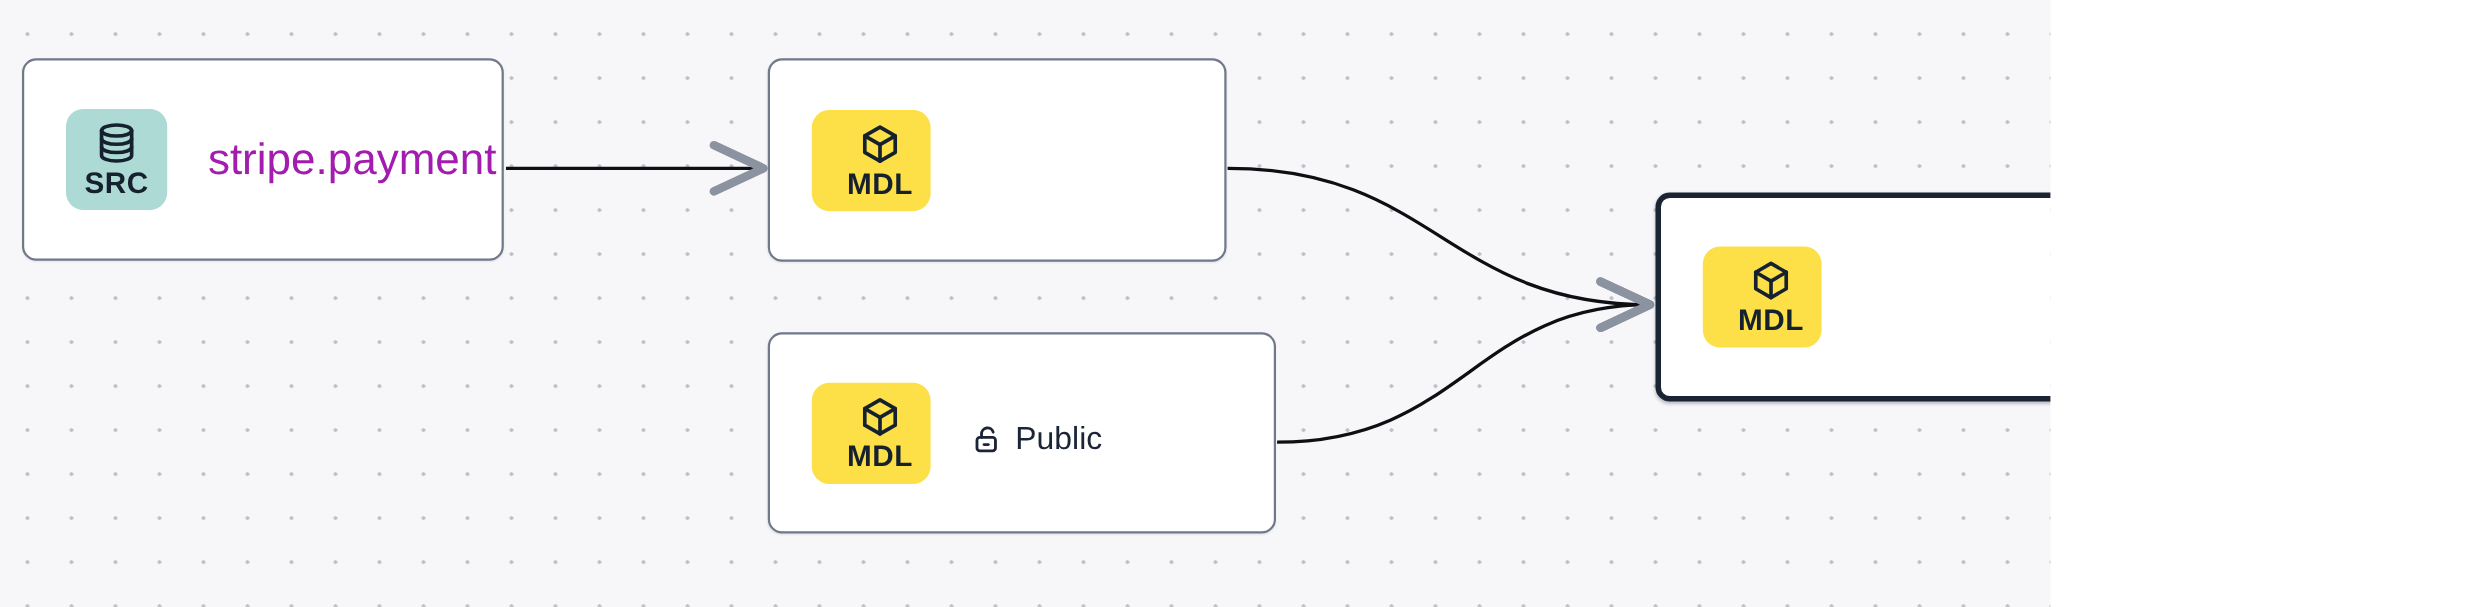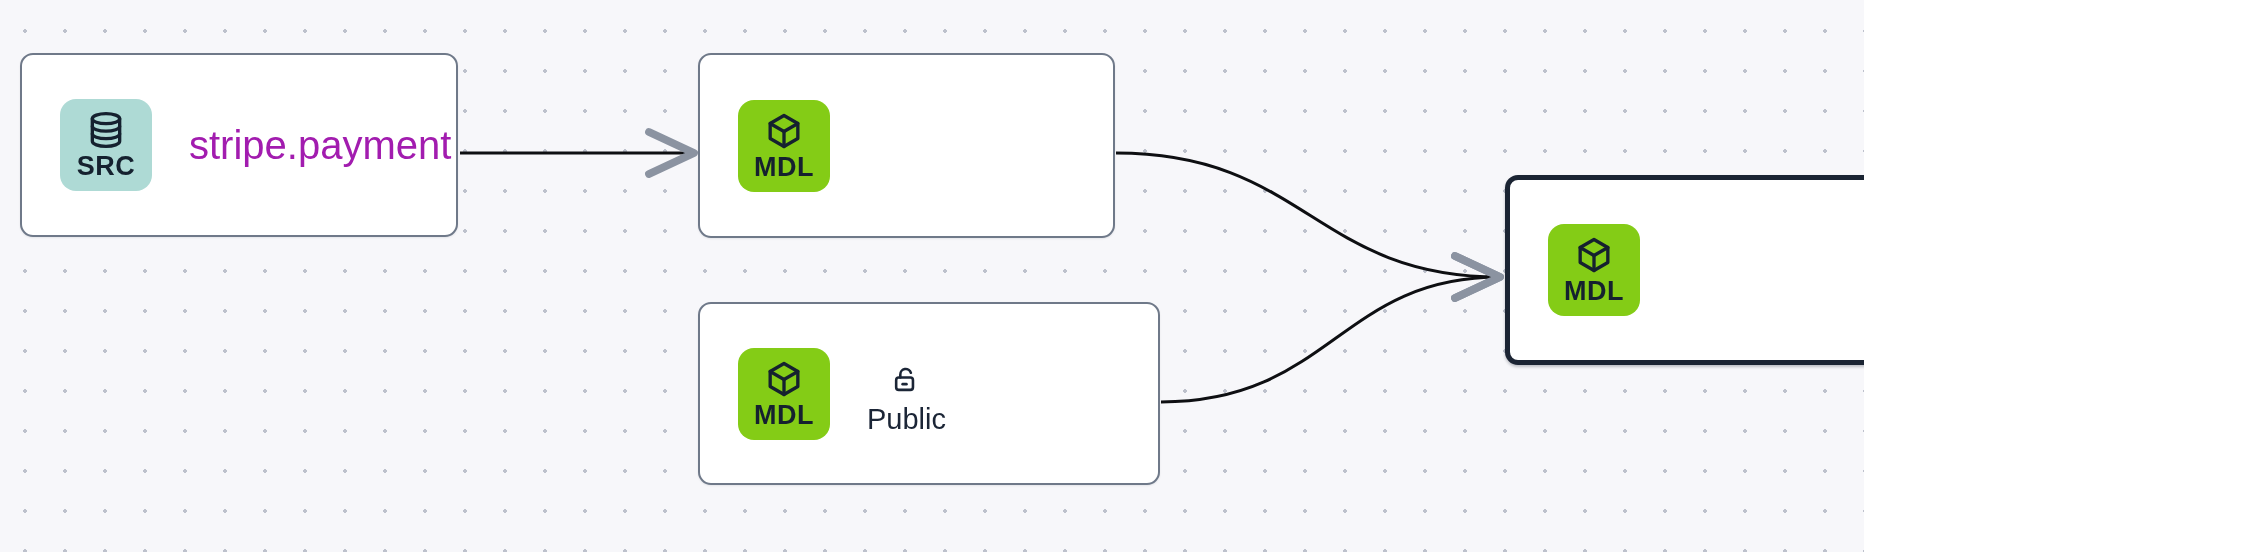--- a/index.html
+++ b/index.html
@@ -54,21 +54,21 @@
     height: 92px;
     border-radius: 16px;
     flex: 0 0 auto;
     display: flex;
     flex-direction: column;
     align-items: center;
     justify-content: center;
     color: #15212f;
   }
   .badge-src { background: #aedad5; }
-  .badge-mdl { background: #84cc16; }
+  .badge-mdl { background: #fde047; padding-left: 16px; }
   .badge svg { display: block; }
   .badge .badge-label {
     font-size: 27px;
     font-weight: 600;
     letter-spacing: 0.5px;
     line-height: 1;
     margin-top: 3px;
     font-stretch: condensed;
   }
   .node-body {
@@ -83,21 +83,20 @@
     color: #a21caf;
     white-space: nowrap;
     line-height: 1.2;
   }
   .node-meta {
     display: flex;
     align-items: center;
     gap: 9px;
     margin-top: 12px;
     color: #1b2536;
-    flex-direction: column;
   }
   .node-meta .meta-label {
     font-size: 29px;
     line-height: 1.1;
   }
 </style>
 </head>
 <body>
 
 <div class="canvas">

